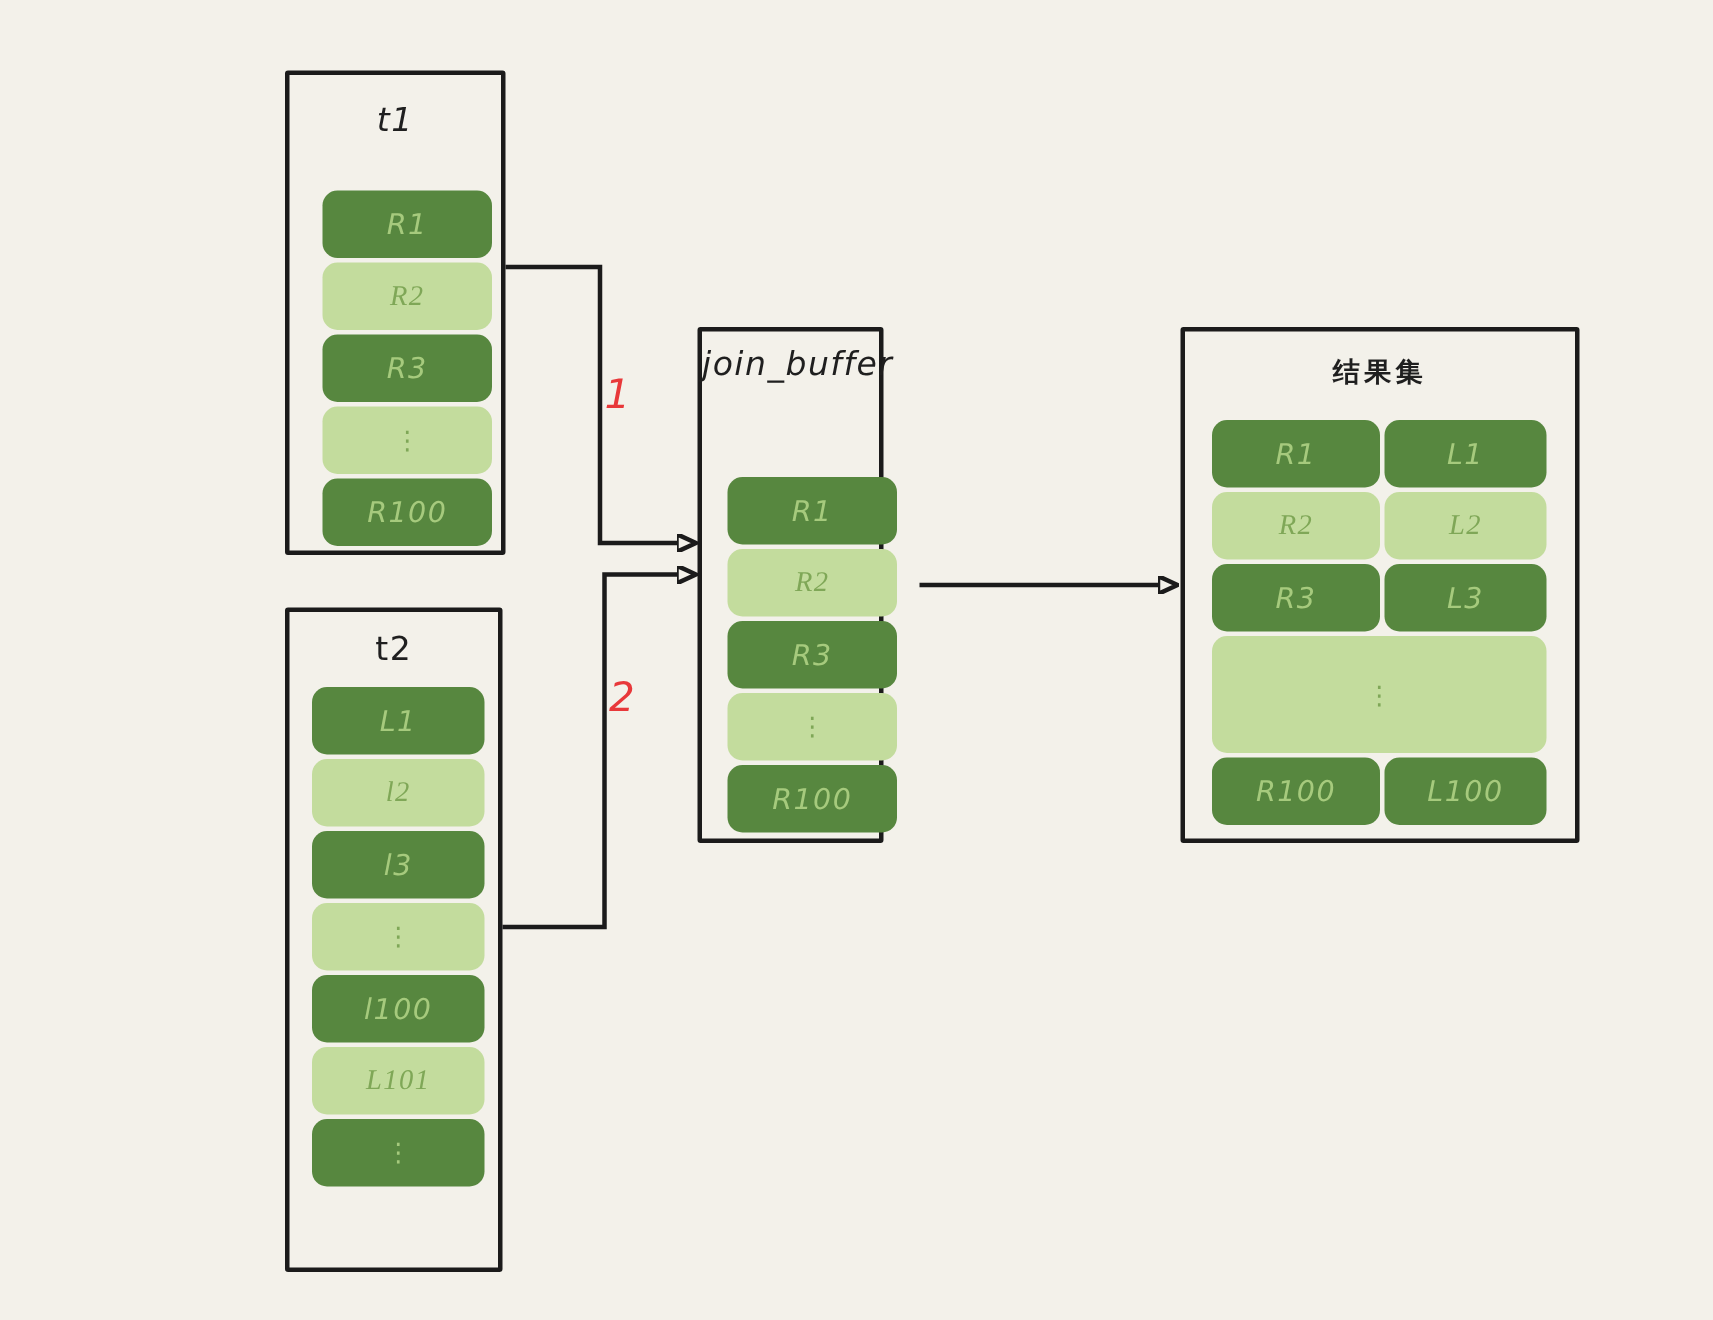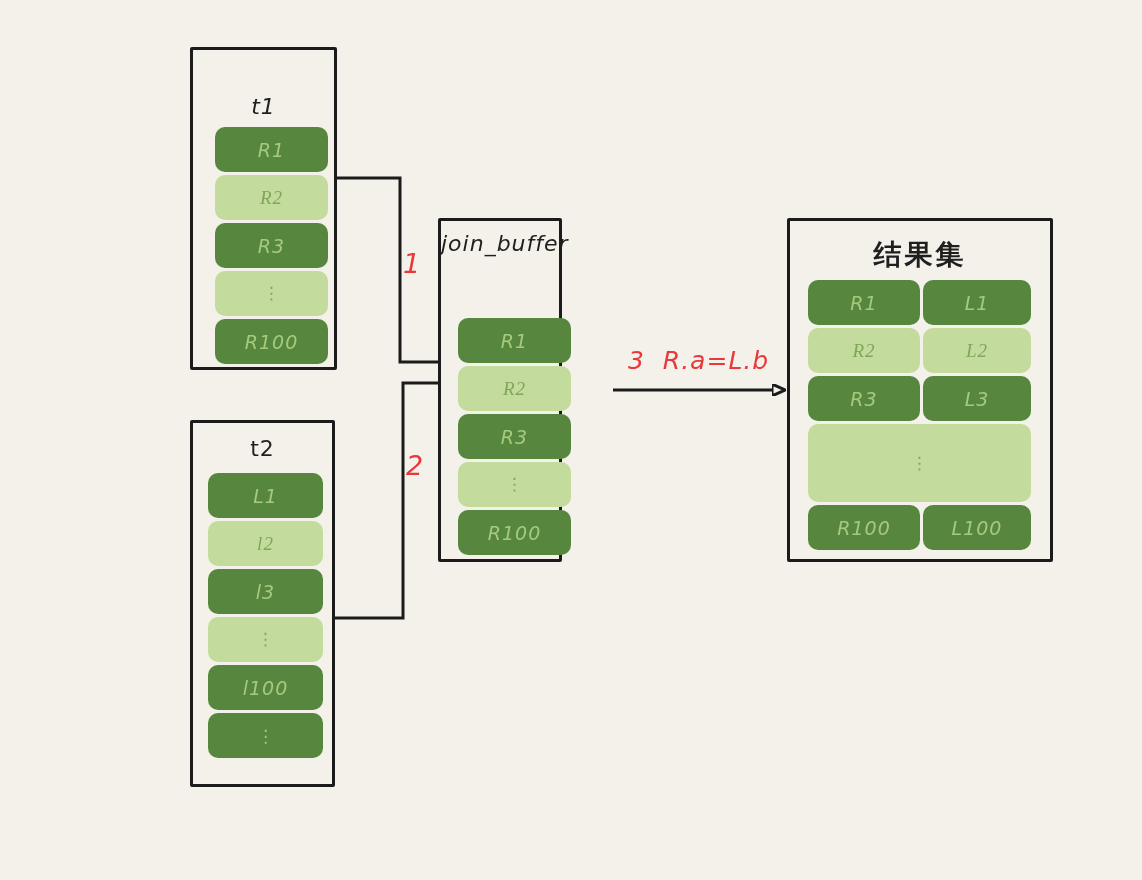--- a/index.html
+++ b/index.html
@@ -7,21 +7,21 @@
     --darkText:#a6ca7d; --lightText:#7fa757;
     --stroke:#1b1b1b; --red:#e8383a;
   }
   html,body{margin:0;padding:0;}
   body{background:var(--bg);font-family:"DejaVu Sans",sans-serif;}
   .canvas{position:relative;width:1142px;height:880px;background:var(--bg);overflow:hidden;}
 
   .box{position:absolute;border:3px solid var(--stroke);border-radius:2px;background:var(--bg);box-sizing:border-box;}
   .box-title{position:absolute;left:0;right:0;text-align:center;color:#1f1f1f;
     font-size:22px;font-style:italic;letter-spacing:1px;}
-  .title-cn{font-weight:bold;font-style:normal;font-size:28px;letter-spacing:3px;}
+  .title-cn{font-weight:bold;font-style:normal;font-size:18px;letter-spacing:3px;}
 
   .rows{position:absolute;display:flex;flex-direction:column;gap:3px;}
   .cell{height:45px;border-radius:10px;display:flex;align-items:center;justify-content:center;
     font-size:19px;font-style:italic;letter-spacing:1px;box-sizing:border-box;}
   .cell.dark{background:var(--dark);color:var(--darkText);}
   .cell.light{background:var(--light);color:var(--lightText);font-family:Liberation Serif, serif;}
   .cell.dots{font-style:normal;font-size:17px;letter-spacing:0;}
 
   .rrow{display:flex;gap:3px;}
   .rleft{width:112px;}
@@ -46,43 +46,44 @@
       <marker id="ah" markerUnits="userSpaceOnUse" markerWidth="14" markerHeight="12" refX="1" refY="6" orient="auto">
         <path d="M0,0 L13,6 L0,12 z" fill="#1b1b1b" stroke="none"></path>
       </marker>
     </defs>
     <path d="M337,178 H400 V362 H452" marker-end="url(#ah)"></path>
     <path d="M335,618 H403 V383 H452" marker-end="url(#ah)"></path>
     <path d="M613,390 H773" marker-end="url(#ah)"></path>
   </svg>
 
   <div class="box" style="left:190px;top:47px;width:147px;height:323px;">
-    <div class="box-title" style="top:18px;margin-top:26px;">t1</div>
+    <div class="box-title" style="top:18px;">t1</div>
     <div class="rows" style="left:22px;top:77px;width:113px;">
       <div class="cell dark">R1</div>
       <div class="cell light">R2</div>
       <div class="cell dark">R3</div>
       <div class="cell light dots">⋮</div>
       <div class="cell dark">R100</div>
     </div>
   </div>
 
-  <div class="box" style="left:190px;top:420px;width:145px;height:367px;">
+  <div class="box" style="left:190px;top:405px;width:145px;height:443px;">
     <div class="box-title" style="top:13px;font-style:normal;">t2</div>
     <div class="rows" style="left:15px;top:50px;width:115px;">
       <div class="cell dark">L1</div>
       <div class="cell light">l2</div>
       <div class="cell dark">l3</div>
       <div class="cell light dots">⋮</div>
       <div class="cell dark">l100</div>
+      <div class="cell light">L101</div>
       <div class="cell dark dots">⋮</div>
     </div>
   </div>
 
-  <div class="box" style="left:438px;top:218px;width:124px;height:344px;">
+  <div class="box" style="left:465px;top:218px;width:124px;height:344px;">
     <div class="box-title" style="top:10px;">join_buffer</div>
     <div class="rows" style="left:17px;top:97px;width:113px;">
       <div class="cell dark">R1</div>
       <div class="cell light">R2</div>
       <div class="cell dark">R3</div>
       <div class="cell light dots">⋮</div>
       <div class="cell dark">R100</div>
     </div>
   </div>
 
@@ -104,15 +105,14 @@
       <div class="cell light dots rspan">⋮</div>
       <div class="rrow">
         <div class="cell dark rleft">R100</div>
         <div class="cell dark rright">L100</div>
       </div>
     </div>
   </div>
 
   <div class="step-label n1">1</div>
   <div class="step-label n2">2</div>
-  <div class="step-label n3">3  R.a=L.b</div>
 
 </div>
 
 </body></html>

